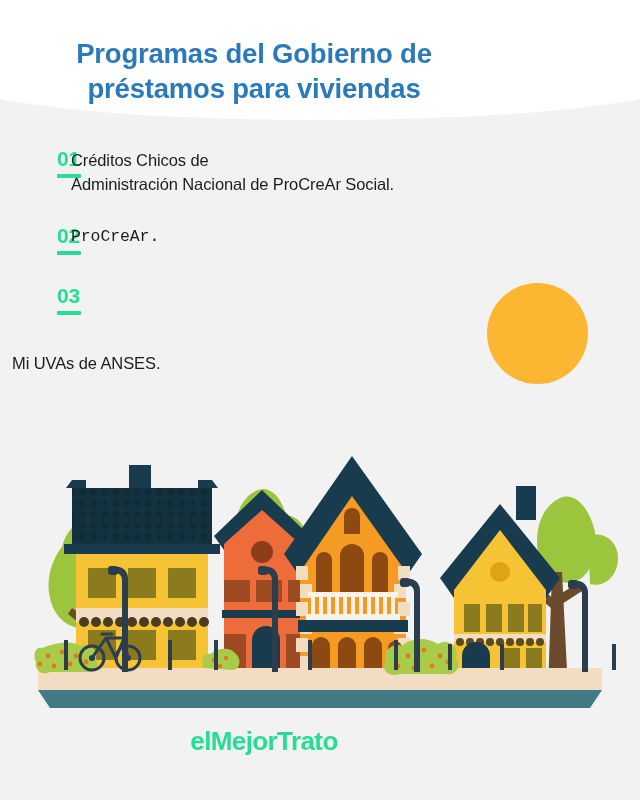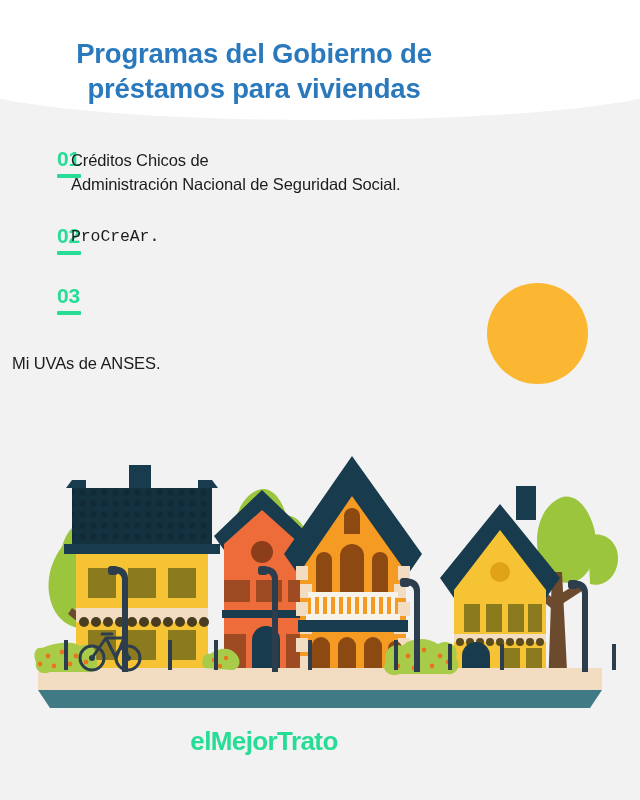--- a/index.html
+++ b/index.html
@@ -153,21 +153,21 @@
 
   <div class="list">
 
     <div class="list-item row-01">
       <div class="item-num-wrap">
         <span class="item-num">01</span>
         <span class="num-underline"></span>
       </div>
       <div class="item-text">
         <span class="item-text-line">Créditos Chicos de</span>
-        <span class="item-text-line">Administración Nacional de Seguridad Social.</span>
+        <span class="item-text-line">Administración Nacional de ProCreAr Social.</span>
       </div>
     </div>
 
     <div class="list-item row-02">
       <div class="item-num-wrap">
         <span class="item-num">02</span>
         <span class="num-underline"></span>
       </div>
       <div class="item-text">
         <span class="item-text-line">ProCreAr.</span>

